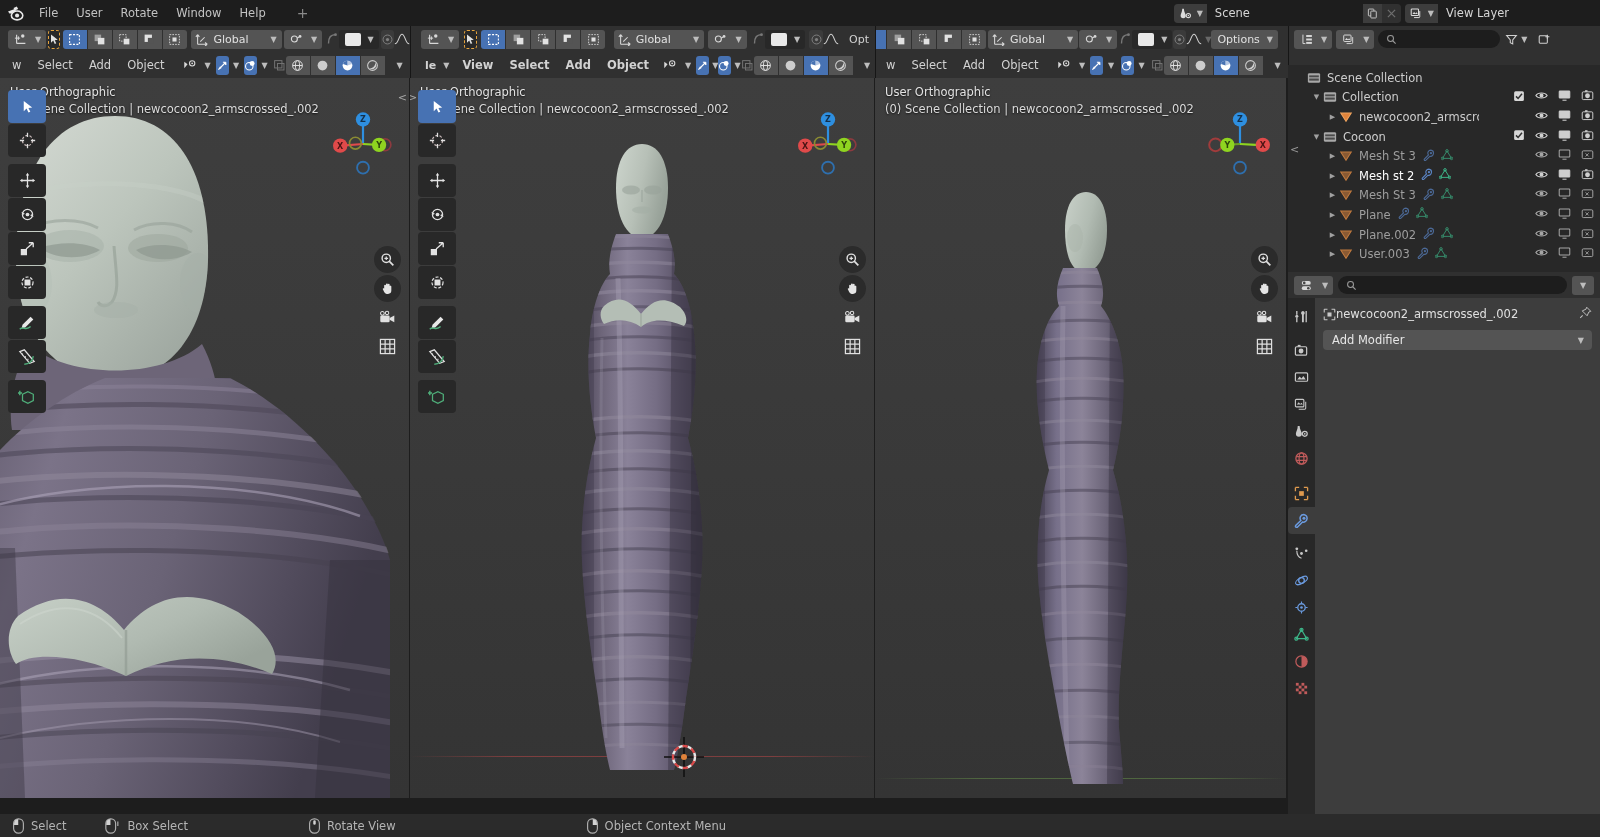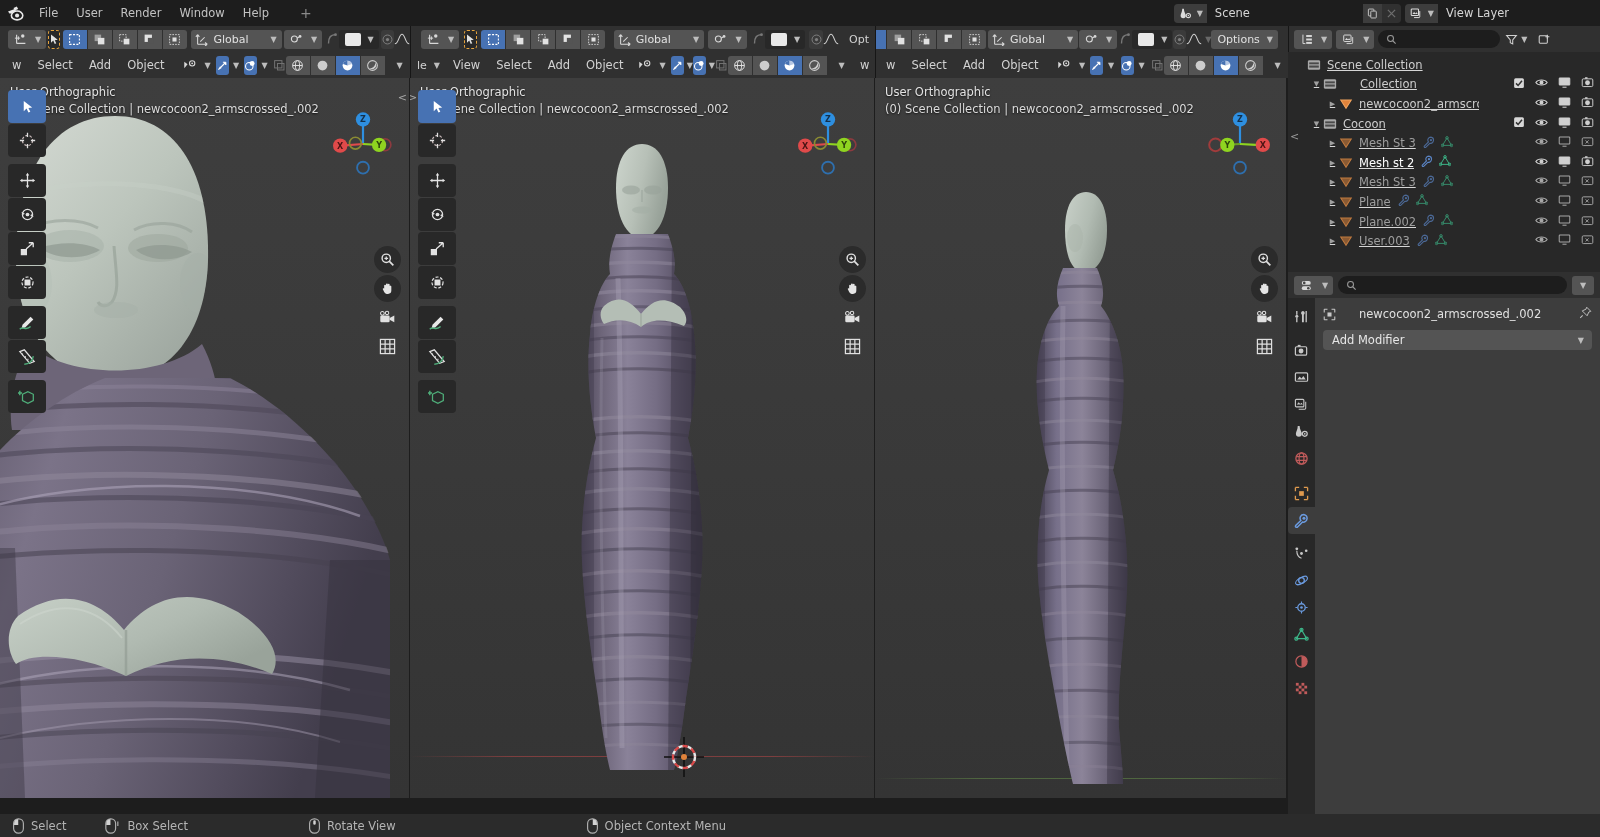--- a/index.html
+++ b/index.html
@@ -122,21 +122,21 @@
 
   
   .props { position:absolute; background:#303030; overflow:hidden; }
   .props-header { height:26px; background:#303030; display:flex;align-items:center;gap:5px;padding:0 6px; }
   .props-search { flex:1; height:18px; background:#1d1d1d;border-radius:9px;display:flex;align-items:center;padding:0 8px;gap:5px; }
   .props-tabs { position:absolute; left:0; top:26px; width:27px; bottom:0; background:#282828;
      display:flex;flex-direction:column;align-items:center; padding-top:5px; gap:0px;}
   .ptab { width:27px;height:27px;display:flex;align-items:center;justify-content:center; position:relative;}
   .ptab.active { background:#3d3d3d; border-radius:4px 0 0 4px;}
   .props-body { position:absolute; left:27px; top:26px; right:0; bottom:0; background:#3d3d3d; padding:6px 8px; }
-  .breadcrumb { display:flex;align-items:center;gap:23px; height:20px; font-size:11.5px; color:#e0e0e0;}
+  .breadcrumb { display:flex;align-items:center;gap:0; height:20px; font-size:11.5px; color:#e0e0e0;}
   .addmod {
     margin-top:6px; height:20px; background:#545454; border-radius:4px;
     display:flex;align-items:center; justify-content:flex-start; padding:0 9px; font-size:11.5px; color:#e6e6e6;
     position:relative;
   }
   .addmod .chevr { position:absolute; right:8px; font-size:8px; }
 
   
   .statusbar {
     position:absolute; left:0; bottom:0; width:1600px; height:23px; background:#2b2b2b;
@@ -156,21 +156,21 @@
         <ellipse cx="14" cy="14.5" rx="7.2" ry="5.6" fill="none" stroke="#e8e8e8" stroke-width="2"></ellipse>
         <circle cx="14" cy="14.5" r="2.6" fill="#e8e8e8"></circle>
         <path d="M2.5 9.5 L11 6.2 L12.8 9.6 L4.8 12.2 Z" fill="#e8e8e8"></path>
         <path d="M9.5 5.2 L13.6 3.3 L15.4 6.3 L11.2 8.2 Z" fill="#e8e8e8"></path>
       </svg>
     </div>
 
     <div id="menus" style="display:flex;align-items:center;">
         <div class="menu-item">File</div>
         <div class="menu-item">User</div>
-        <div class="menu-item">Render</div>
+        <div class="menu-item">Rotate</div>
         <div class="menu-item">Window</div>
         <div class="menu-item">Help</div>
       </div>
 
     <div class="wsdiv"></div>
     <div class="ws-plus">+</div>
 
     <div class="topbar-right">
       <div class="id-block">
         <div class="id-icon">
@@ -585,21 +585,21 @@
               <circle cx="8" cy="8" r="6" fill="none" stroke="#cdcdcd" stroke-width="1.3"></circle>
               <path d="M4.5 11.5 A5 5 0 0 0 11.5 4.5 A7 7 0 0 1 4.5 11.5 Z" fill="#cdcdcd"></path>
             </svg>
         </div>
         <div class="btn sq flat">
             <span class="chev">▼</span>
           </div>
       </div>
     </div>
 
-    <div class="tsection" style="width:465px;padding-left:4px;">
+    <div class="tsection" style="width:465px;padding-left:12px;font-weight:bold;">
       <div class="dropdown" style="background:transparent;padding-left:2px;">
         <span style="color:#d2d2d2;">le</span>
           <span class="chev">▼</span>
       </div>
       <div class="hdr-menu">View</div>
       <div class="hdr-menu">Select</div>
       <div class="hdr-menu">Add</div>
       <div class="hdr-menu">Object</div>
       <div class="sep"></div>
       <div class="dropdown" style="background:transparent;">
@@ -1257,21 +1257,21 @@
     <div class="navbtn flatico" style="top:255px;">
       <svg width="17" height="17" viewBox="0 0 18 18">
           <g stroke="#e0e0e0" stroke-width="1.3">
             <rect x="1.5" y="1.5" width="15" height="15" fill="none"></rect>
             <path d="M6.5 1.5 v15 M11.5 1.5 v15 M1.5 6.5 h15 M1.5 11.5 h15"></path>
           </g>
         </svg>
     </div>
   </div>
 
-  <div class="outliner" style="left:1288px; top:52px; width:312px; height:220px;text-decoration:underline;">
+  <div class="outliner" style="left:1288px; top:65px; width:312px; height:220px;">
     <div id="ol-rows" style="padding-top:3px;">
         <div class="ol-row">
           <span style="width: 0px; flex: 0 0 auto;"></span>
           <span class="disc"></span>
           <span style="width: 17px; display: flex; align-items: center; flex: 0 0 auto;">
             <svg width="14" height="14" viewBox="0 0 16 16">
               <rect x="1" y="2.5" width="14" height="11" rx="1.6" fill="#a8a8a8"></rect>
               <rect x="2.5" y="5" width="11" height="2.2" fill="#4a4a4a"></rect>
               <rect x="2.5" y="8.6" width="11" height="2.4" fill="#4a4a4a"></rect>
             </svg>
@@ -1281,21 +1281,21 @@
         <div class="ol-row">
           <span style="width: 16px; flex: 0 0 auto;"></span>
           <span class="disc">▼</span>
           <span style="width: 17px; display: flex; align-items: center; flex: 0 0 auto;">
             <svg width="14" height="14" viewBox="0 0 16 16">
               <rect x="1" y="2.5" width="14" height="11" rx="1.6" fill="#a8a8a8"></rect>
               <rect x="2.5" y="5" width="11" height="2.2" fill="#4a4a4a"></rect>
               <rect x="2.5" y="8.6" width="11" height="2.4" fill="#4a4a4a"></rect>
             </svg>
           </span>
-          <span class="nm" style="margin-left: 20px; max-width: 120px;">Collection</span>
+          <span class="nm" style="margin-left: 2px; max-width: 120px;">Collection</span>
           <span class="ol-icons">
             <span><svg width="12" height="12" viewBox="0 0 16 16">
                 <rect x="1.5" y="1.5" width="13" height="13" rx="2" fill="#d8d8d8"></rect>
                 <path d="M4 8.5 L6.8 11.3 L12 5" stroke="#303030" stroke-width="2" fill="none"></path>
               </svg></span>
             <span><svg width="13" height="13" viewBox="0 0 16 16" opacity="1">
                 <path d="M1 8 C3.5 4 12.5 4 15 8 C12.5 12 3.5 12 1 8 Z" fill="none" stroke="#cfcfcf" stroke-width="1.25"></path>
                 <circle cx="8" cy="8" r="2.4" fill="#cfcfcf"></circle>
               </svg></span>
             <span><svg width="13" height="13" viewBox="0 0 16 16" opacity="1">

